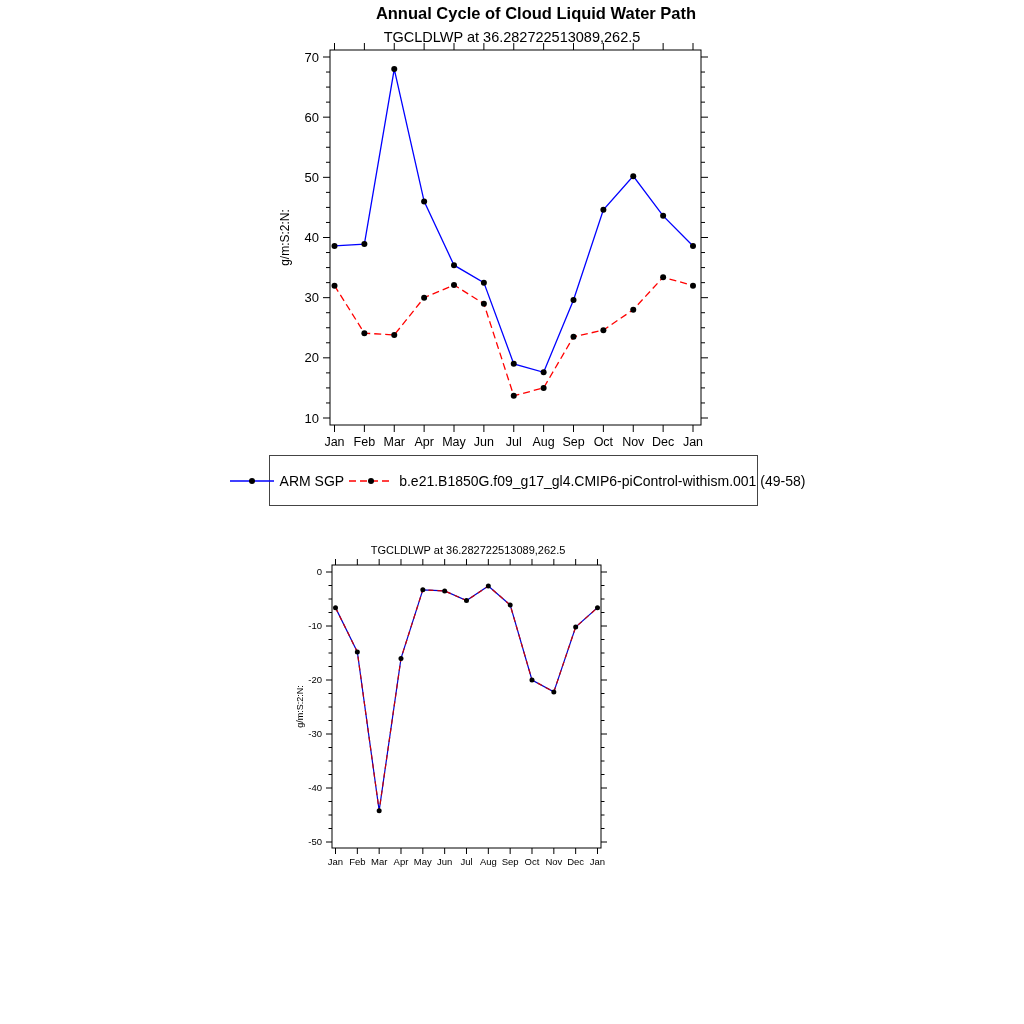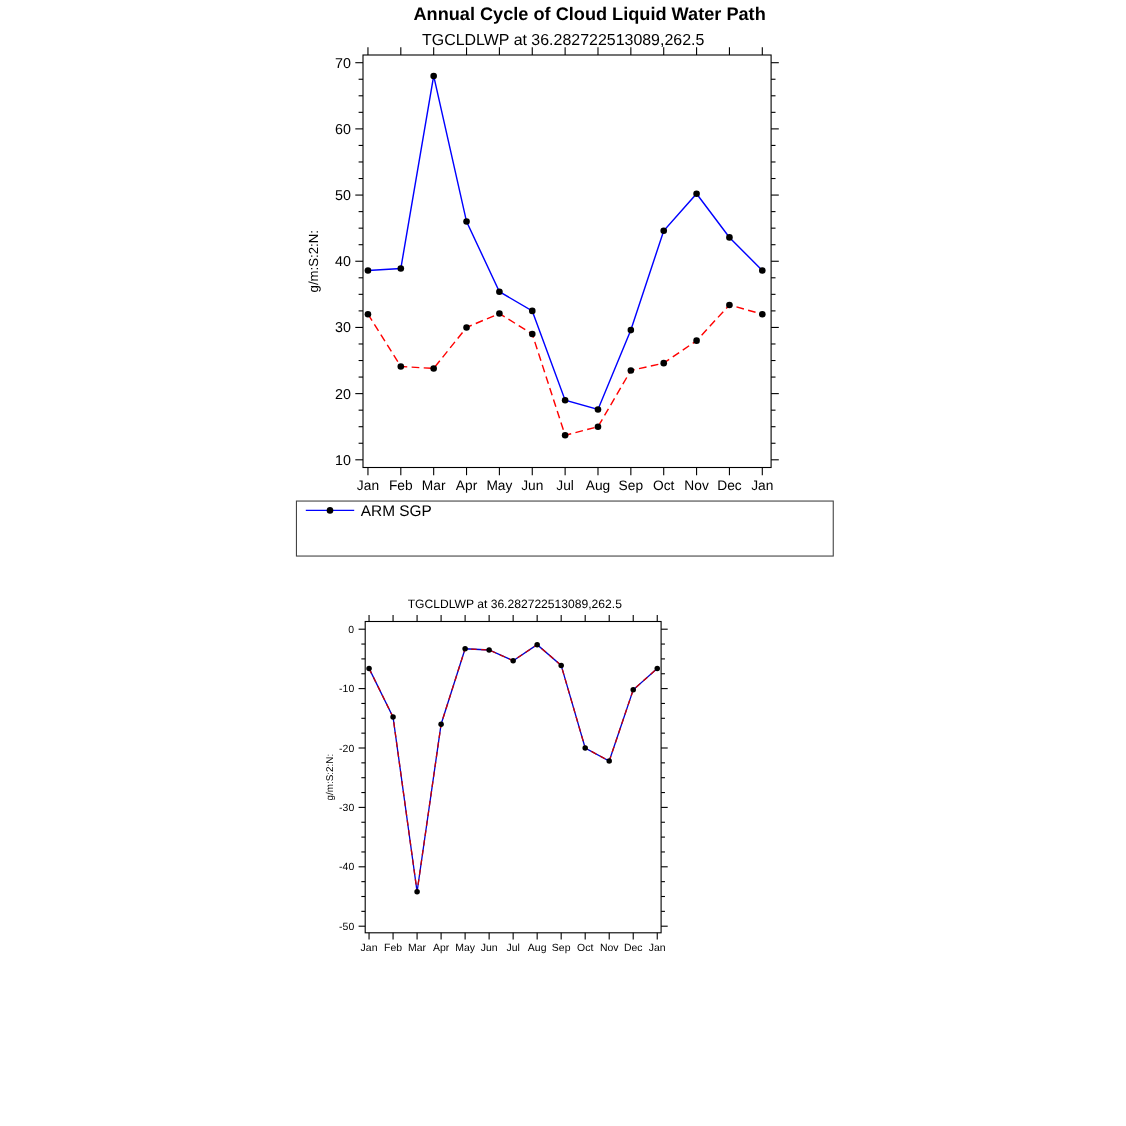--- a/index.html
+++ b/index.html
@@ -19,21 +19,21 @@
     position: absolute; top: 29px; left: 0; width: 1024px;
     text-align: center; font-size: 14.5px;
   }
 
   #plots { position: absolute; left: 0; top: 0; }
   svg text { font-family: "Liberation Sans", sans-serif; fill: #000; }
 
   .legend {
     position: absolute; left: 269px; top: 455px; width: 489px; height: 51px;
     border: 1px solid #444; background: #fff;
-    display: flex; flex-direction: column; 
+    display: flex; flex-direction: row; justify-content: center;
     gap: 4px; padding-left: 7px;
   }
   .legend-row { display: flex; align-items: center; gap: 5px; }
   .legend-label { font-size: 14px; white-space: nowrap; }
 
   .c2-title {
     position: absolute; top: 527px; left: 0; width: 948px;
     text-align: center; font-size: 12.5px; font-weight: bold;
   }
   .c2-subtitle {
@@ -293,17 +293,24 @@
     </svg>
 
   <div class="legend">
     <div class="legend-row">
       <svg width="46" height="12">
         <line x1="1" y1="6" x2="45" y2="6" stroke-width="1.3" stroke="#0000ff"></line>
         <circle cx="23" cy="6" r="3" fill="#000"></circle>
       </svg>
       <span class="legend-label">ARM SGP</span>
     </div>
+    <div class="legend-row">
+      <svg width="46" height="12">
+        <line x1="1" y1="6" x2="45" y2="6" stroke-width="1.3" stroke-dasharray="7,4" stroke="#ff0000"></line>
+        <circle cx="23" cy="6" r="3" fill="#000"></circle>
+      </svg>
+      <span class="legend-label">b.e21.B1850G.f09_g17_gl4.CMIP6-piControl-withism.001 (49-58)</span>
+    </div>
   </div>
 
   <div class="c2-subtitle">TGCLDLWP at 36.282722513089,262.5</div>
 
 </div>
 
 </body></html>

